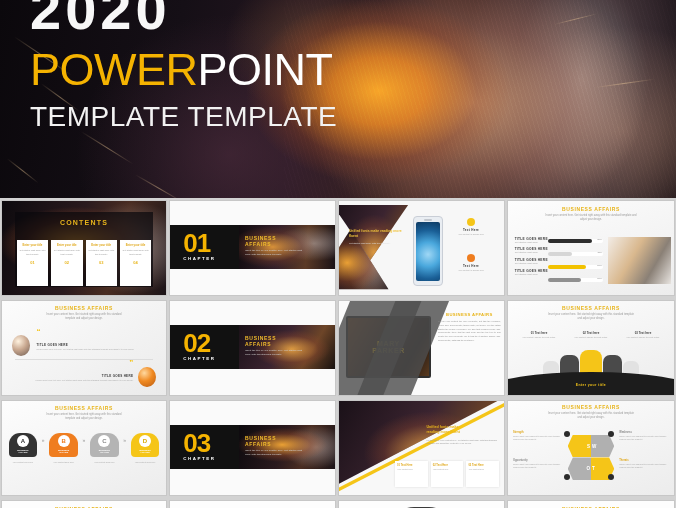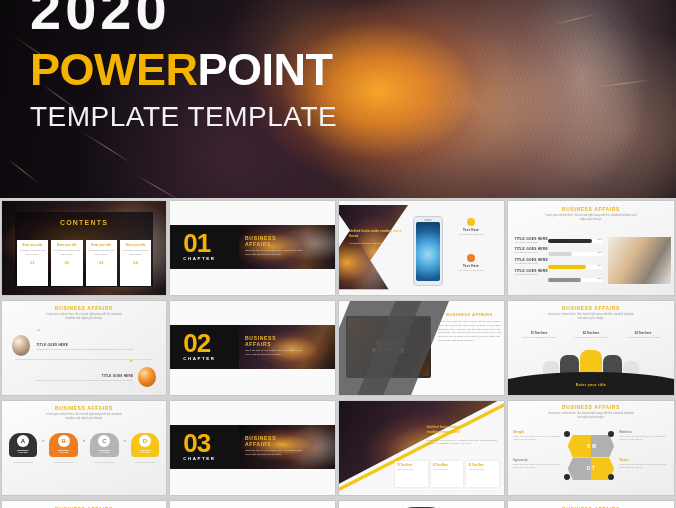--- a/index.html
+++ b/index.html
@@ -39,21 +39,21 @@
       rgba(255,255,255,.05) 0px, rgba(255,255,255,.05) 1px,
       rgba(0,0,0,0) 1px, rgba(0,0,0,0) 4px);
     mix-blend-mode: overlay;
   }
   .hero-text { position: absolute; left: 30px; top: -18px; z-index: 4; }
   .hero-year {
     font-size: 56px; font-weight: bold; letter-spacing: 4px;
     color: #ffffff; line-height: 1; opacity: .97;
   }
   .hero-title {
-    font-size: 45px; font-weight: bold; letter-spacing: -0.5px;
+    font-size: 45px; font-weight: normal; letter-spacing: -0.5px;
     line-height: 1.08; margin-top: 8px;
   }
   .hero-title .gold { color: #f5b301; }
   .hero-title .white { color: #ffffff; }
   .hero-sub {
     font-size: 28px; color: #f2f2f2; letter-spacing: .5px;
     margin-top: 6px; font-weight: normal;
   }
 
   

